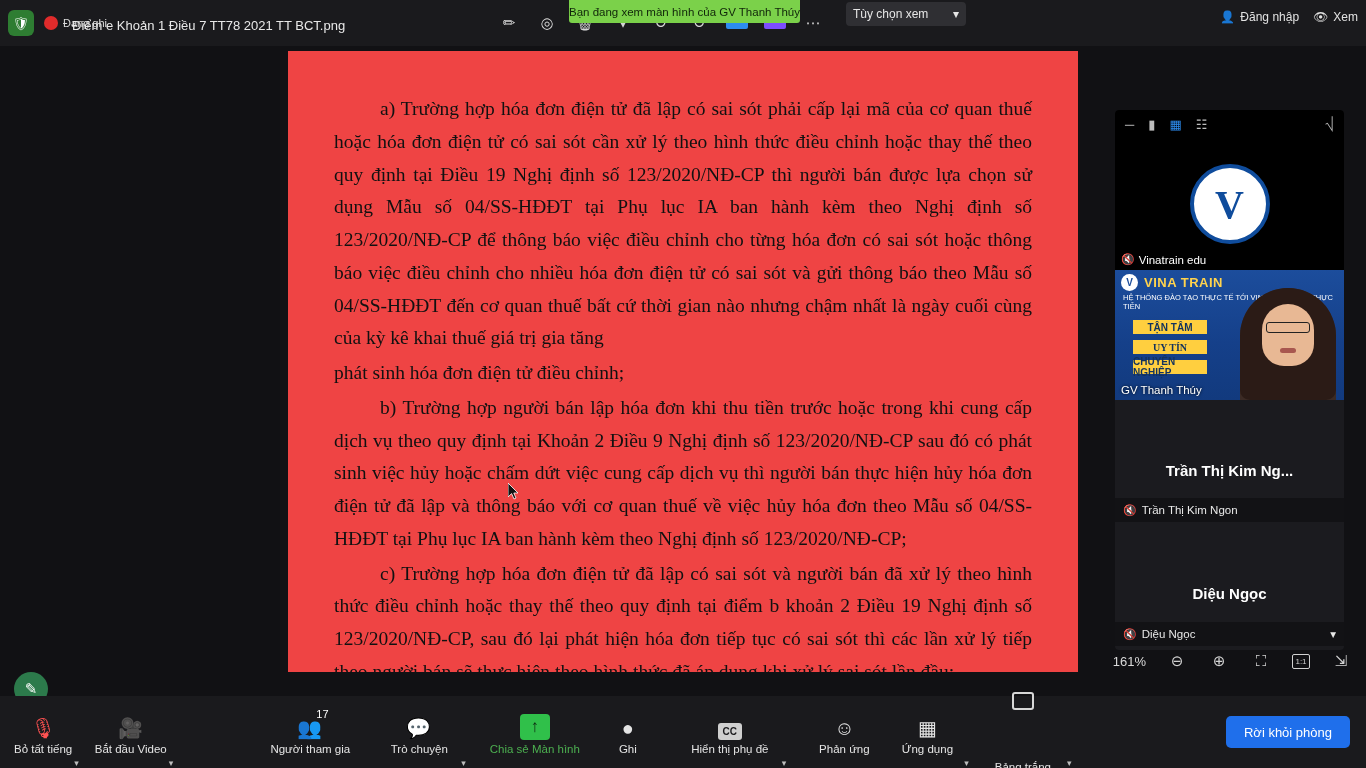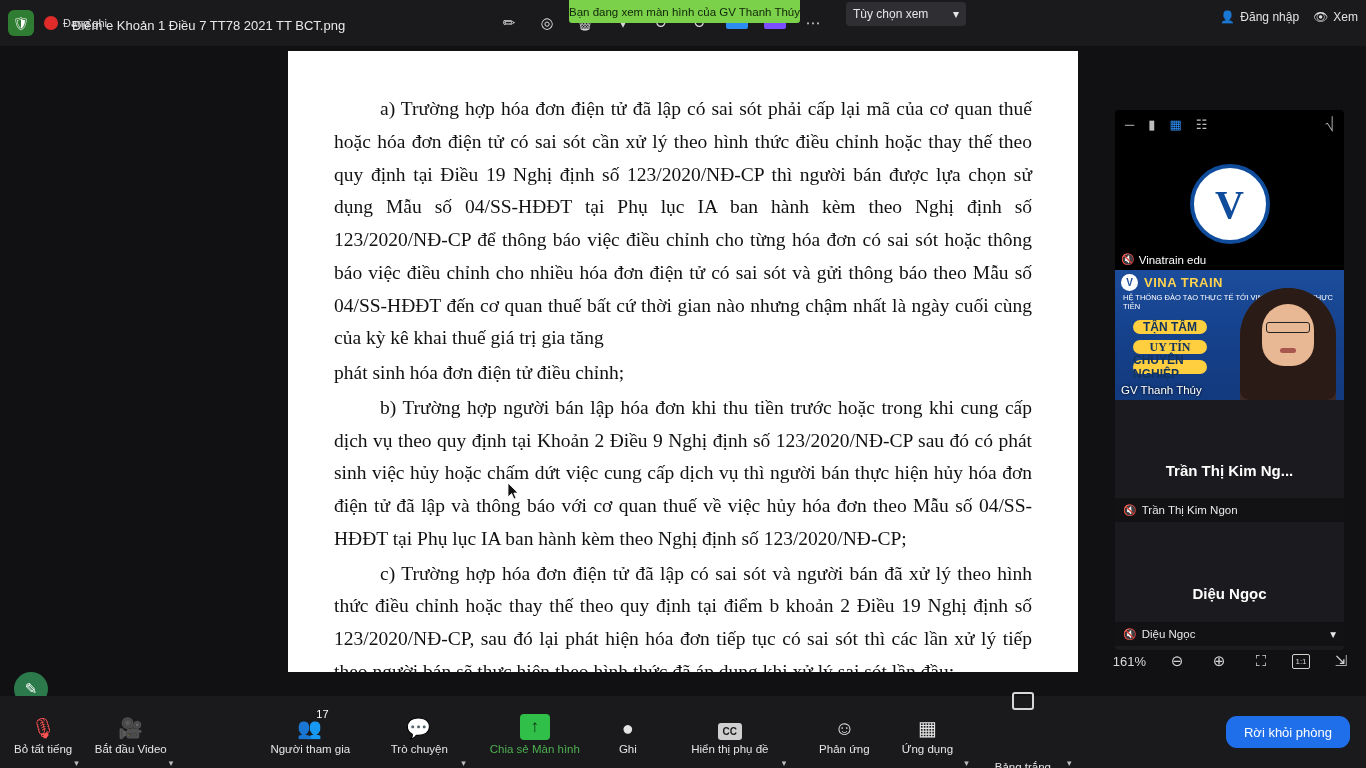--- a/index.html
+++ b/index.html
@@ -50,21 +50,21 @@
   .tb-right { position: absolute; right: 8px; top: 10px; display: flex; align-items: center; gap: 14px; }
   .tb-btn { display: flex; align-items: center; gap: 5px; color: #e2e2e2; font-size: 12px; }
 
   
   .doc-area {
     position: absolute; top: 46px; left: 0; width: 1366px; height: 626px;
     background: #111114; overflow: hidden;
   }
   .page {
     position: absolute; left: 288px; top: 5px; width: 790px; height: 622px;
-    background: #ffffff; color: #111;
+    background: #ef4444; color: #111;
     font-family: "Liberation Serif", serif;
     padding: 42px 46px 0 46px;
   }
   .page p {
     font-size: 19.5px; line-height: 1.68; text-align: justify;
     text-indent: 46px; margin-bottom: 2px;
   }
   .page p.noindent { text-indent: 0; }
   .cursor-arrow {
     position: absolute; left: 508px; top: 437px; width: 12px; height: 18px;
@@ -99,22 +99,22 @@
     position: absolute; inset: 0;
     background: linear-gradient(180deg, #1c4d9c 0%, #15408a 55%, #123a7e 100%);
   }
   .banner-top {
     position: absolute; top: 4px; left: 6px; right: 6px; display: flex; align-items: center; gap: 6px;
   }
   .bt-circle { width: 17px; height: 17px; border-radius: 50%; background: #fff; display:flex; align-items:center; justify-content:center; color:#1c4d9c; font-size:10px; font-weight:bold;}
   .bt-title { color: #ffd34d; font-size: 13px; font-weight: bold; letter-spacing: .5px; }
   .bt-sub { position: absolute; top: 23px; left: 8px; color: #ffffff; font-size: 7.5px; line-height: 1.25; }
   .pill {
-    position: absolute; left: 18px; width: 74px; height: 14px; border-radius: 7px;
-    background: #ffcf3f; color: #11325e; font-size: 12px; font-weight: bold;
+    position: absolute; left: 18px; width: 74px; height: 14px; border-radius: 0;
+    background: #ffcf3f; color: #11325e; font-size: 10px; font-weight: bold;
     display: flex; align-items: center; justify-content: center;
   }
   .pill1 { top: 50px; } .pill2 { top: 70px; font-family: Liberation Serif, serif; } .pill3 { top: 90px; }
   .person {
     position: absolute; right: 8px; bottom: 0; width: 96px; height: 112px;
     background: #3b2a24; border-radius: 48px 48px 0 0;
   }
   .person .hair { position: absolute; inset: 0; background: #2b1b16; border-radius: 48px 48px 10px 10px; }
   .person .face { position: absolute; left: 22px; top: 16px; width: 52px; height: 62px; background: #e8b894; border-radius: 26px 26px 22px 22px; }
   .person .glasses { position: absolute; left: 26px; top: 34px; width: 44px; height: 11px; border: 1.5px solid #222; border-radius: 3px; }
@@ -154,21 +154,21 @@
   .caret { color: #bdbdbd; font-size: 9px; align-self: flex-end; margin-left: 3px; }
   .green { color: #4caf50; }
   .red-ic { color: #ff5252; }
   .share-sq {
     width: 30px; height: 26px; background: #30c04a; border-radius: 4px; color: #0e2a12;
     display: flex; align-items: center; justify-content: center; font-size: 17px; font-weight: bold;
   }
   .badge-num { position: absolute; top: 12px; left: 50%; margin-left: 6px; color: #fff; font-size: 11px; }
   .leave-btn {
     position: absolute; right: 16px; top: 20px; height: 32px; padding: 0 18px;
-    background: #1f6feb; color: #fff; border-radius: 11px; font-size: 13px;
+    background: #1f6feb; color: #fff; border-radius: 5px; font-size: 13px;
     display: flex; align-items: center; justify-content: center;
   }
   .cc-box {
     width: 24px; height: 17px; border-radius: 3px; background: #cfcfcf; color: #1a1a1d;
     font-size: 10px; font-weight: bold; display:flex; align-items:center; justify-content:center;
   }
   .grid4 { display: grid; grid-template-columns: 11px 11px; grid-template-rows: 11px 11px; gap: 3px; }
   .grid4 i { background: #d7d7d7; border-radius: 2px; display: block; }
   .wb-sq { width: 22px; height: 18px; border: 2px solid #d7d7d7; border-radius: 3px; }
 </style>

